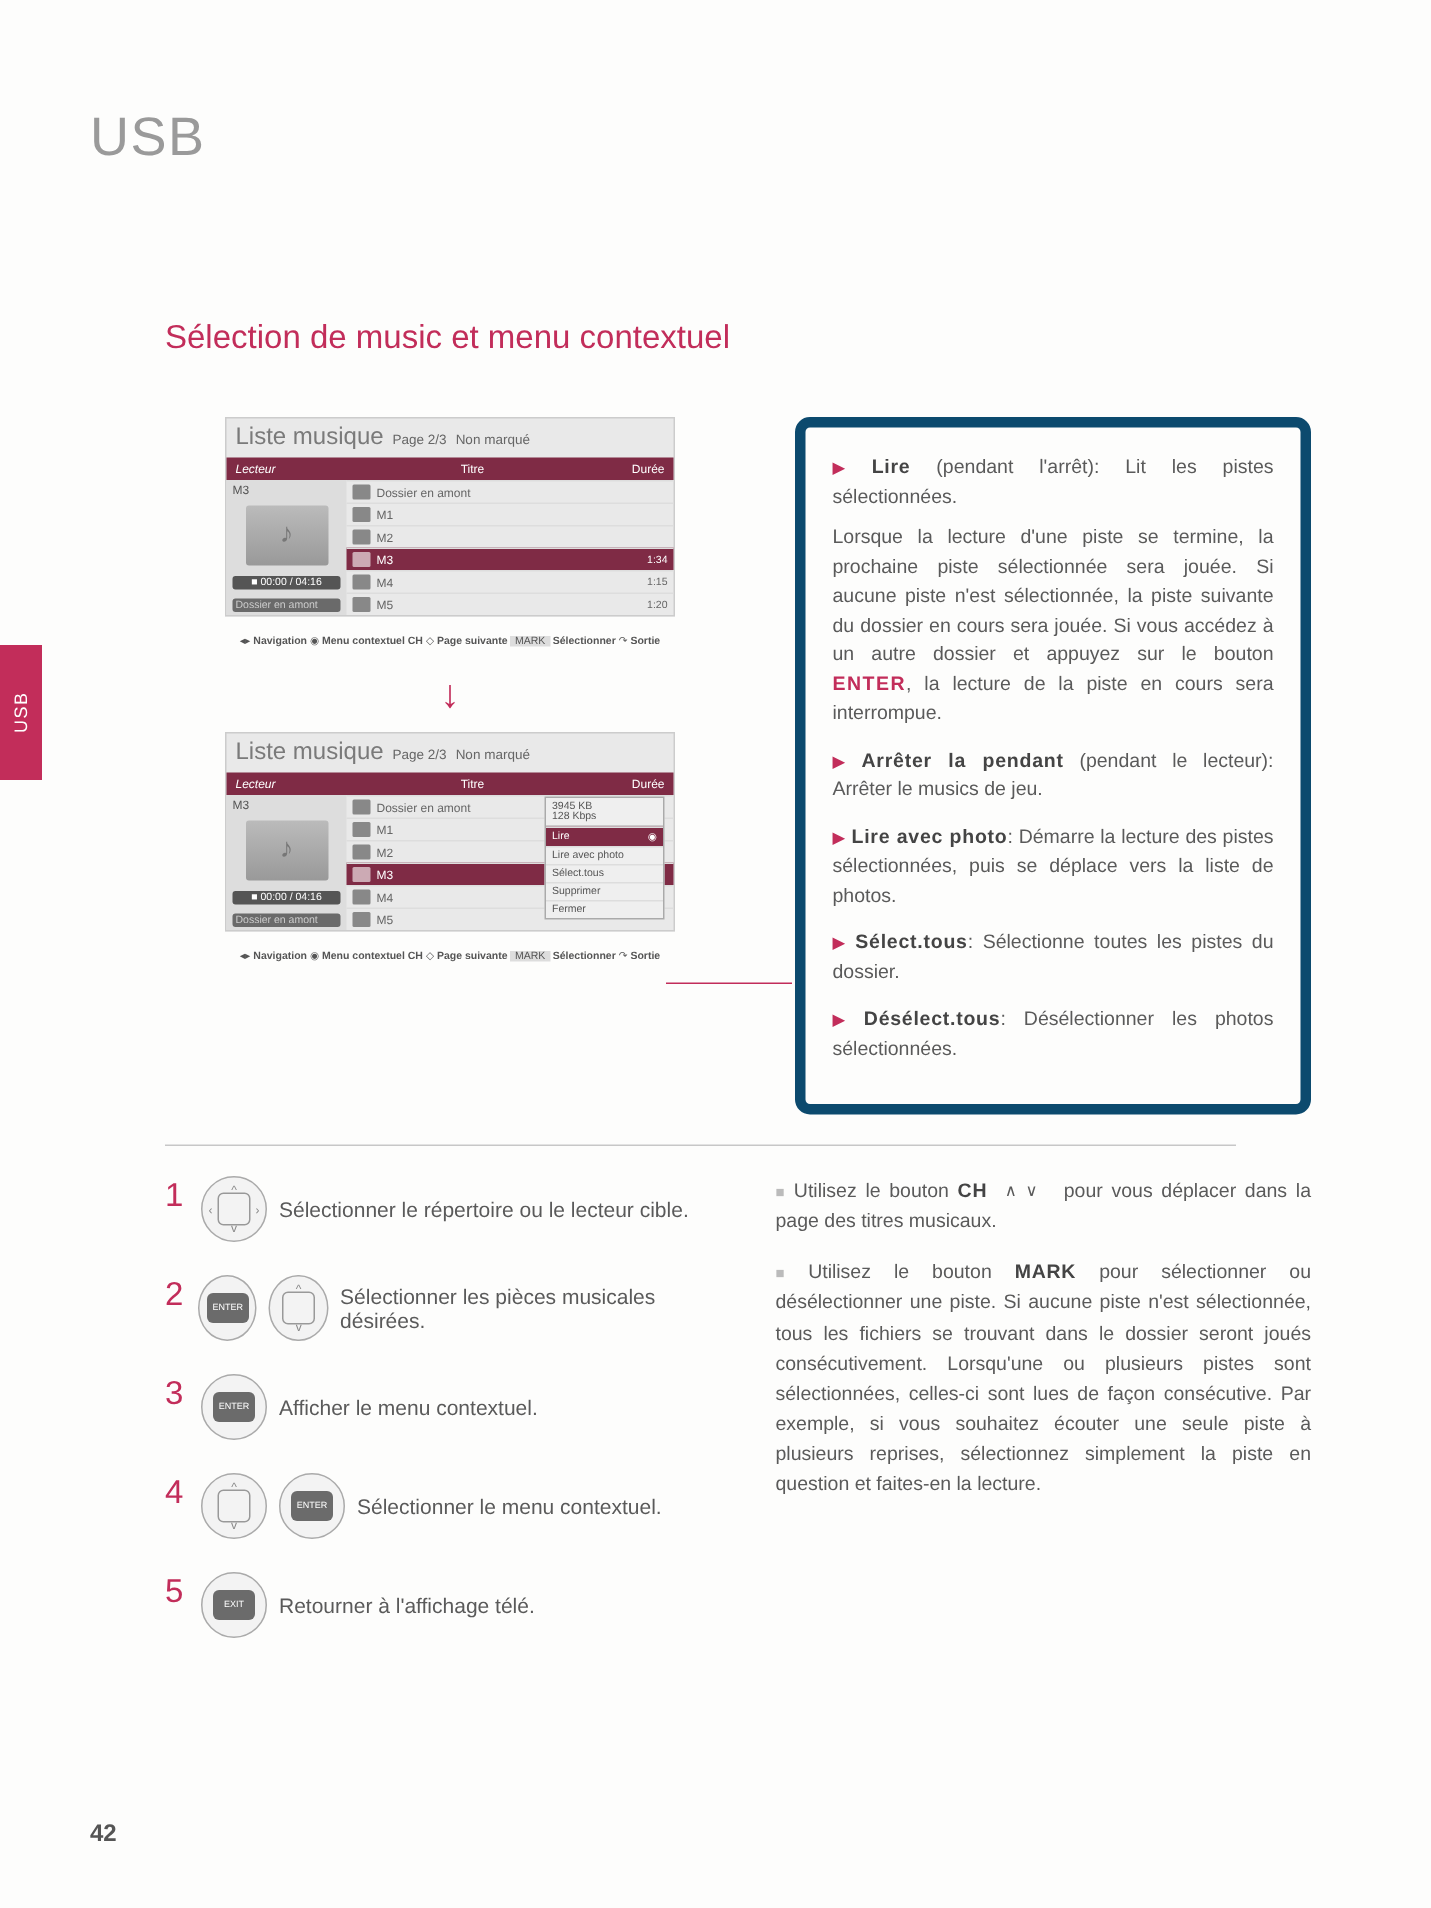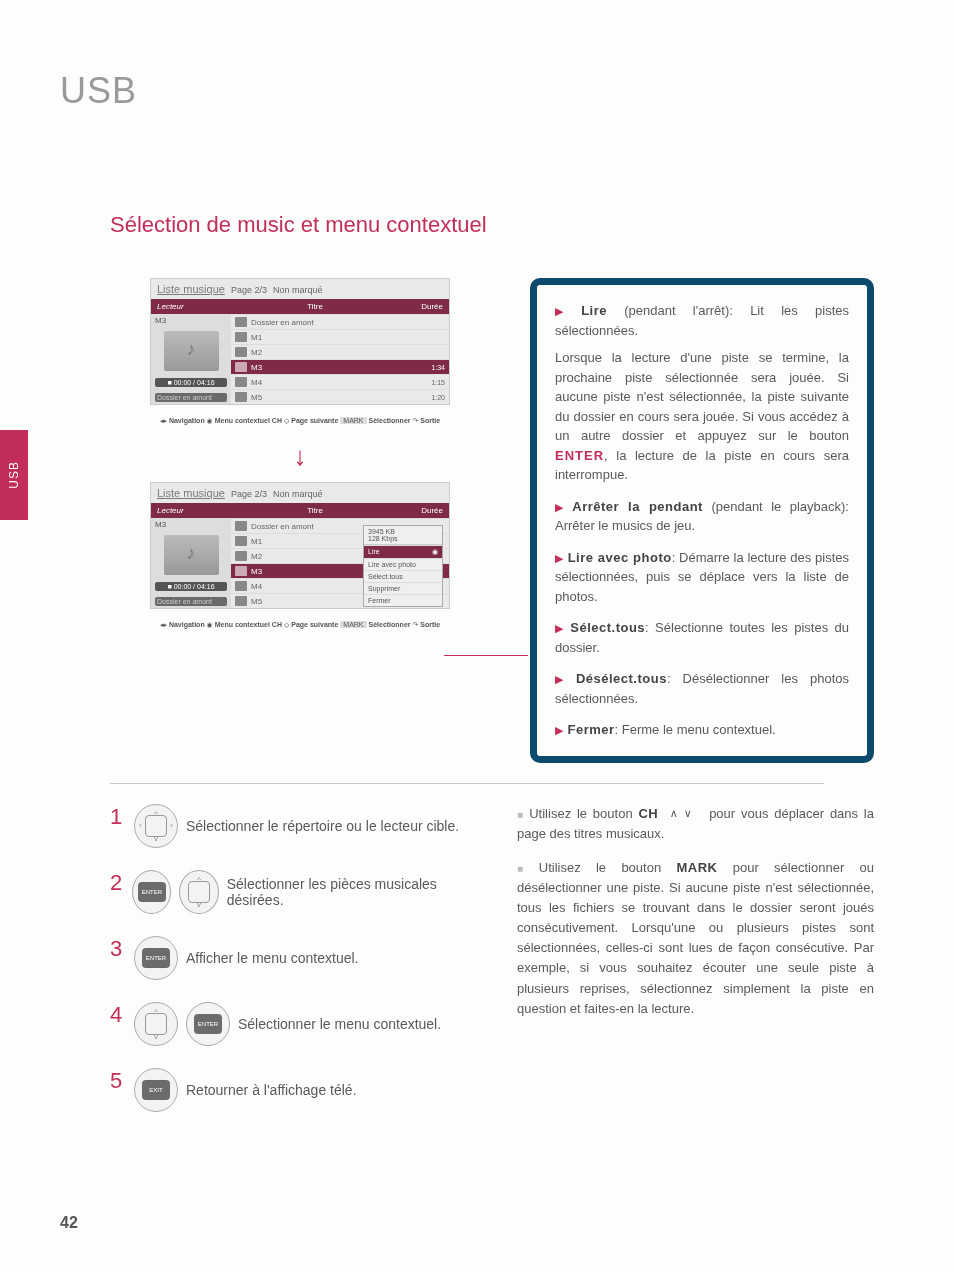--- a/index.html
+++ b/index.html
@@ -60,21 +60,21 @@
     border: 1px solid #ccc;
     font-size: 9px;
     color: #666;
   }
   .mp-header {
     padding: 4px 6px;
     display: flex;
     align-items: baseline;
     gap: 6px;
   }
-  .mp-header .title { font-size: 11px; color: #7a7a7a; text-decoration: underline; }
+  .mp-header .title { font-size: 16px; color: #7a7a7a; }
   .mp-head-row {
     background: #7f2b45;
     color: #fff;
     display: flex;
     font-size: 8px;
     padding: 3px 6px;
   }
   .mp-head-row .c1 { width: 80px; font-style: italic; }
   .mp-head-row .c2 { flex: 1; text-align: center; }
   .mp-head-row .c3 { width: 50px; text-align: right; }
@@ -405,25 +405,24 @@
     </div>
 
   </div>
 
   <div class="right-col">
     <div class="desc-box">
       <div class="desc-item">
         <span class="arw">▶</span><strong>Lire</strong><span> (pendant l'arrêt): </span><span>Lit les pistes sélectionnées.</span>
         <div style="margin-top:8px;"><span>Lorsque la lecture d'une piste se termine, la prochaine piste sélectionnée sera jouée. Si aucune piste n'est sélectionnée, la piste suivante du dossier en cours sera jouée. Si vous accédez à un autre dossier et appuyez sur le bouton </span><span class="enter">ENTER</span><span>, la lecture de la piste en cours sera interrompue.</span></div>
       </div>
-      <div class="desc-item"><span class="arw">▶</span><strong>Arrêter la pendant</strong><span> (pendant le playback): </span><span>Arrêter le musics de jeu.</span></div>
+      <div class="desc-item"><span class="arw">▶</span><strong>Arrêter la pendant</strong><span> (pendant le lecteur): </span><span>Arrêter le musics de jeu.</span></div>
       <div class="desc-item"><span class="arw">▶</span><strong>Lire avec photo</strong><span>: </span><span>Démarre la lecture des pistes sélectionnées, puis se déplace vers la liste de photos.</span></div>
       <div class="desc-item"><span class="arw">▶</span><strong>Sélect.tous</strong><span>: </span><span>Sélectionne toutes les pistes du dossier.</span></div>
       <div class="desc-item"><span class="arw">▶</span><strong>Désélect.tous</strong><span>: </span><span>Désélectionner les photos sélectionnées.</span></div>
-      <div class="desc-item" style="margin-bottom:0;"><span class="arw">▶</span><strong>Fermer</strong><span>: </span><span>Ferme le menu contextuel.</span></div>
     </div>
   </div>
 </div>
 
 <div class="connector"></div>
 
 <hr class="sep">
 
 <div class="steps-wrap">
   <div class="steps-left">

